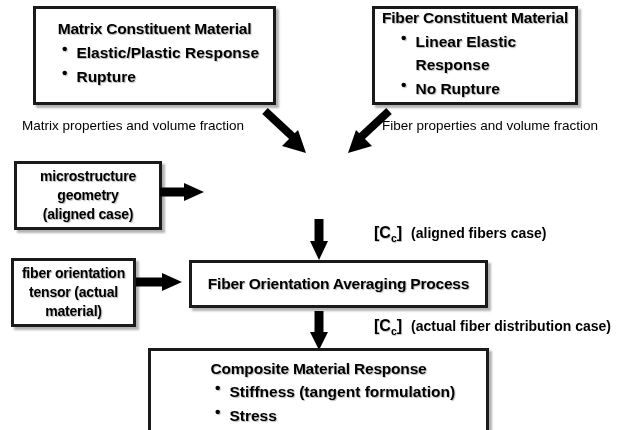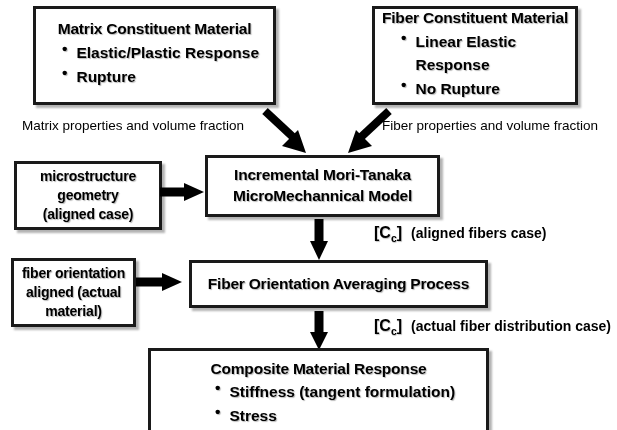--- a/index.html
+++ b/index.html
@@ -179,24 +179,20 @@
   <svg class="arrow-svg" id="arrow-matrix-to-imt" width="52" height="48" viewBox="0 0 52 48">
     <line x1="3" y1="3" x2="32" y2="30" stroke="#000" stroke-width="8" stroke-linecap="butt"></line>
     <polygon points="44,45 20,38 36,22" fill="#000"></polygon>
   </svg>
 
   <svg class="arrow-svg" id="arrow-fiber-to-imt" width="52" height="48" viewBox="0 0 52 48">
     <line x1="49" y1="3" x2="20" y2="30" stroke="#000" stroke-width="8" stroke-linecap="butt"></line>
     <polygon points="8,45 32,38 16,22" fill="#000"></polygon>
   </svg>
 
-  <div class="box" id="box-imt">
-    <div class="box-title">Incremental Mori-Tanaka</div>
-    <div class="box-title">MicroMechannical Model</div>
-  </div>
 
   <div class="box" id="box-micro">
     <div class="box-title">microstructure</div>
     <div class="box-title">geometry</div>
     <div class="box-title">(aligned case)</div>
   </div>
 
   <svg class="arrow-svg" id="arrow-micro-to-imt" width="46" height="20" viewBox="0 0 46 20">
     <line x1="0" y1="10" x2="27" y2="10" stroke="#000" stroke-width="9"></line>
     <polygon points="44,10 24,1 24,19" fill="#000"></polygon>
@@ -211,21 +207,21 @@
     <span class="cc-symbol"><span>[C</span><sub>c</sub><span>]</span></span>
     <span class="cc-note">(aligned fibers case)</span>
   </div>
 
   <div class="box" id="box-foap">
     <div class="box-title">Fiber Orientation Averaging Process</div>
   </div>
 
   <div class="box" id="box-tensor">
     <div class="box-title">fiber orientation</div>
-    <div class="box-title">aligned (actual</div>
+    <div class="box-title">tensor (actual</div>
     <div class="box-title">material)</div>
   </div>
 
   <svg class="arrow-svg" id="arrow-tensor-to-foap" width="48" height="20" viewBox="0 0 48 20">
     <line x1="0" y1="10" x2="29" y2="10" stroke="#000" stroke-width="9"></line>
     <polygon points="46,10 26,1 26,19" fill="#000"></polygon>
   </svg>
 
   <svg class="arrow-svg" id="arrow-foap-to-comp" width="20" height="40" viewBox="0 0 20 40">
     <line x1="10" y1="0" x2="10" y2="25" stroke="#000" stroke-width="9"></line>

